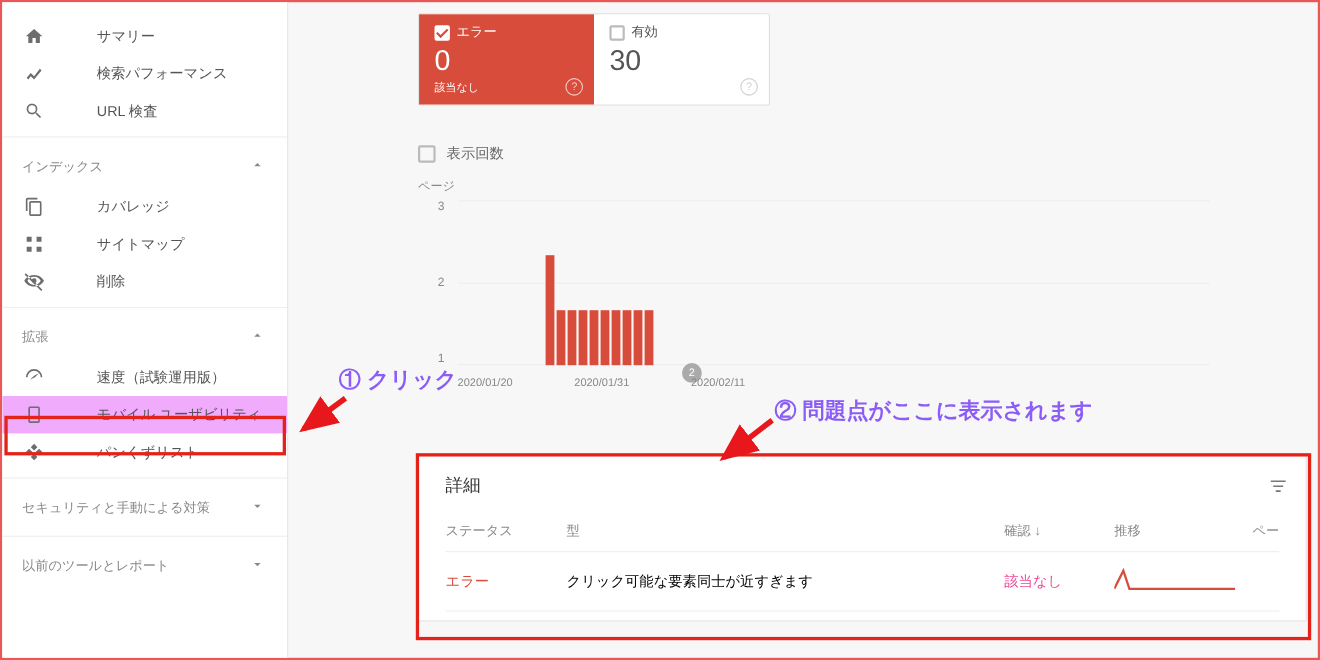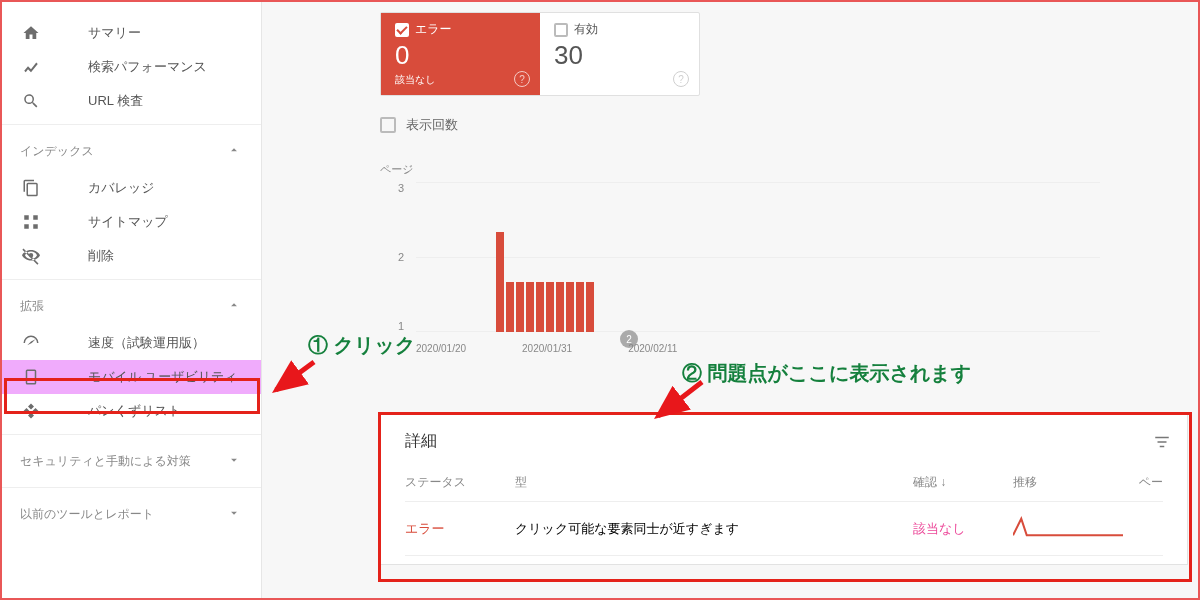--- a/index.html
+++ b/index.html
@@ -20,21 +20,21 @@
 .card { flex: 1; position: relative; padding: 8px 14px; }
 .card.err { background: #d84c3b; color: #fff; }
 .card .toprow { display: flex; align-items: center; font-size: 12px; }
 .card .toprow .cbox { width: 14px; height: 14px; border: 2px solid currentColor; margin-right: 6px; position: relative; border-radius: 2px; }
 .card.err .cbox { background: #fff; border-color: #fff; }
 .card.err .cbox::after { content: ""; position: absolute; left: 2px; top: -1px; width: 4px; height: 8px; border: solid #d84c3b; border-width: 0 2px 2px 0; transform: rotate(45deg); }
 .card .big { font-size: 26px; font-weight: 400; margin-top: 2px; }
 .card .sub { font-size: 10px; position: absolute; bottom: 8px; left: 14px; }
 .card .help { position: absolute; right: 10px; bottom: 8px; width: 16px; height: 16px; border: 1.5px solid currentColor; border-radius: 50%; display: flex; align-items: center; justify-content: center; font-size: 10px; opacity: .7; }
 
-.imp-row { position: absolute; left: 118px; top: 114px; display: flex; align-items: center; font-size: 13px; color: #666; }
+.imp-row { position: absolute; left: 118px; top: 129px; display: flex; align-items: center; font-size: 13px; color: #666; }
 .imp-row .cbox2 { width: 16px; height: 16px; border: 2px solid #bbb; margin-right: 10px; border-radius: 2px; }
 
 .chart { position: absolute; left: 118px; top: 160px; width: 720px; height: 200px; }
 .ylabel { position: absolute; left: 0; top: 0; font-size: 11px; color: #888; }
 .yticks { position: absolute; left: 14px; top: 20px; height: 150px; display: flex; flex-direction: column; justify-content: space-between; font-size: 11px; color: #888; text-align: right; width: 10px; }
 .plot { position: absolute; left: 36px; top: 20px; right: 0; height: 150px; }
 .plot .grid { position: absolute; left: 0; right: 0; height: 1px; background: #eee; }
 .bar { position: absolute; bottom: 0; width: 8px; background: #d84c3b; }
 .xticks { position: absolute; left: 36px; bottom: 8px; display: flex; gap: 56px; font-size: 10px; color: #888; }
 .circ { position: absolute; width: 18px; height: 18px; border-radius: 50%; background: #aaa; color: #fff; font-size: 10px; display: flex; align-items: center; justify-content: center; }
@@ -48,21 +48,21 @@
 .col-conf { width: 100px; }
 .col-trend { width: 110px; }
 .col-pages { width: 40px; text-align: right; }
 .err-text { color: #d84c3b; }
 .spark { width: 80px; height: 16px; }
 .spark svg { width: 100%; height: 100%; }
 .sort-ic { display: inline-block; width: 10px; }
 .filter-ic { position: absolute; right: 16px; top: 18px; width: 18px; height: 18px; color: #777; }
 .filter-ic svg { width: 100%; height: 100%; fill: currentColor; }
 
-.annot { position: absolute; color: #15803d; font-size: 20px; font-weight: bold; z-index: 20; pointer-events: none; }
+.annot { position: absolute; color: #8b5cf6; font-size: 20px; font-weight: bold; z-index: 20; pointer-events: none; }
 .arrow { position: absolute; z-index: 20; pointer-events: none; }
 </style>
 </head>
 <body>
 
 <div class="sidebar">
   <div style="height:14px"></div>
   <div class="nav-item">
     <span class="ic">
         <svg viewBox="0 0 24 24">
@@ -256,21 +256,21 @@
 <div class="annot" style="left:306px;top:330px">① クリック</div>
 <svg class="arrow" style="left:268px;top:356px;width:46px;height:40px">
     <defs>
       <marker id="ah1" markerWidth="8" markerHeight="8" refX="6" refY="3" orient="auto">
         <path d="M0,0 L7,3 L0,6 Z" fill="#e8171b"></path>
       </marker>
     </defs>
     <line x1="44" y1="4" x2="6" y2="32" stroke="#e8171b" stroke-width="5" marker-end="url(#ah1)"></line>
   </svg>
 
-<div class="annot" style="left:680px;top:358px">② 問題点がここに表示されます</div>
+<div class="annot" style="left:702px;top:358px">② 問題点がここに表示されます</div>
 <svg class="arrow" style="left:648px;top:376px;width:56px;height:46px">
     <defs>
       <marker id="ah2" markerWidth="8" markerHeight="8" refX="6" refY="3" orient="auto">
         <path d="M0,0 L7,3 L0,6 Z" fill="#e8171b"></path>
       </marker>
     </defs>
     <line x1="52" y1="4" x2="8" y2="38" stroke="#e8171b" stroke-width="5" marker-end="url(#ah2)"></line>
   </svg>
 
 </body></html>

